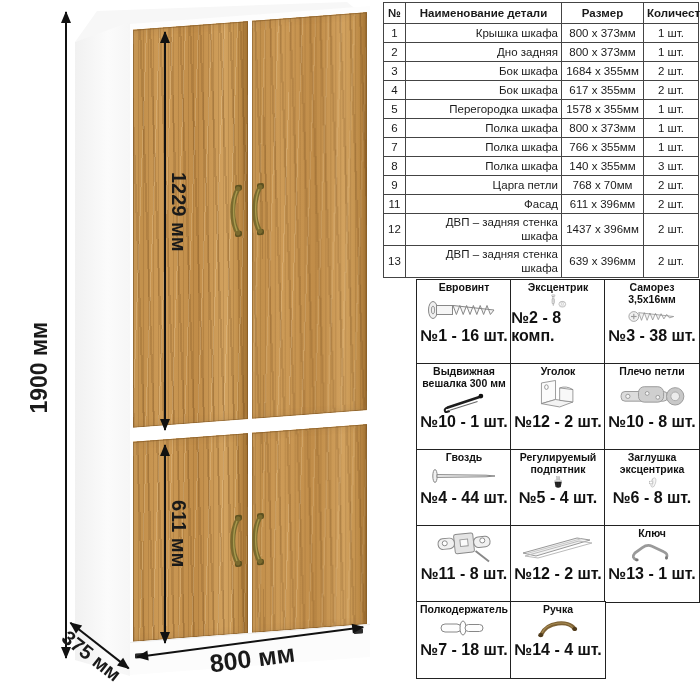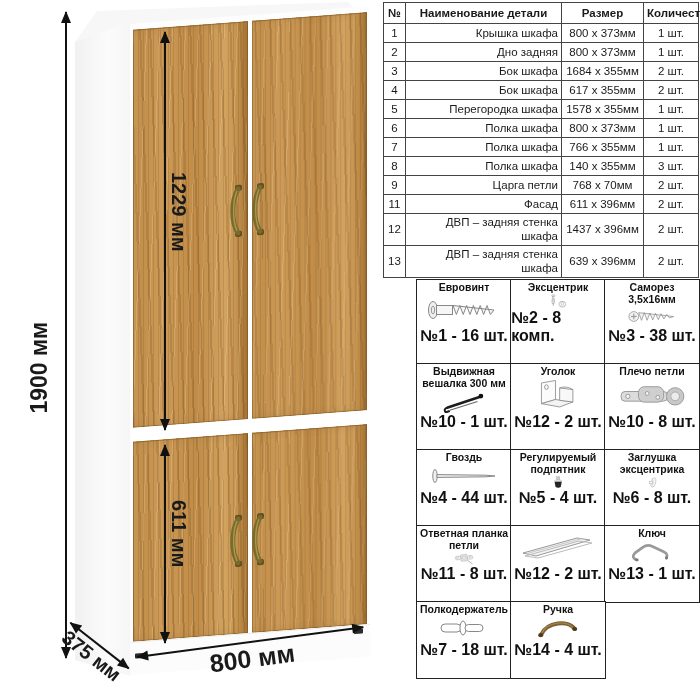--- a/index.html
+++ b/index.html
@@ -358,21 +358,20 @@
         <svg width="70" height="38" viewBox="0 0 70 38">
             <ellipse cx="39" cy="19" rx="6.5" ry="14" fill="#f6f6f6" stroke="#888" transform="rotate(14 39 19)"></ellipse>
             <path d="M36 9 q6 9 -1 20" fill="none" stroke="#aaa"></path>
             <rect x="28" y="15" width="8" height="8" fill="#fff" stroke="#888"></rect>
           </svg>
       </div>
       <div class="hw-count">№6 - 8 шт.</div>
     </div>
 
     <div class="hw-cell">
-      <div class="hw-title">Ответная планка петли</div>
       <div class="hw-icon">
         <svg width="72" height="40" viewBox="0 0 72 40">
             <rect x="26" y="8" width="20" height="20" rx="2" fill="#e4e4e4" stroke="#888" transform="rotate(-6 36 18)"></rect>
             <rect x="9" y="13" width="17" height="11" rx="5" fill="#f1f1f1" stroke="#888" transform="rotate(-6 17 18)"></rect>
             <rect x="46" y="11" width="17" height="11" rx="5" fill="#f1f1f1" stroke="#888" transform="rotate(-6 54 16)"></rect>
             <circle cx="16" cy="18" r="2.6" fill="#fff" stroke="#888"></circle>
             <circle cx="55" cy="15" r="2.6" fill="#fff" stroke="#888"></circle>
             <rect x="32" y="14" width="8" height="7" fill="#fafafa" stroke="#999" transform="rotate(-6 36 17)"></rect>
             <line x1="48" y1="26" x2="62" y2="37" stroke="#888" stroke-width="2"></line>
           </svg>

